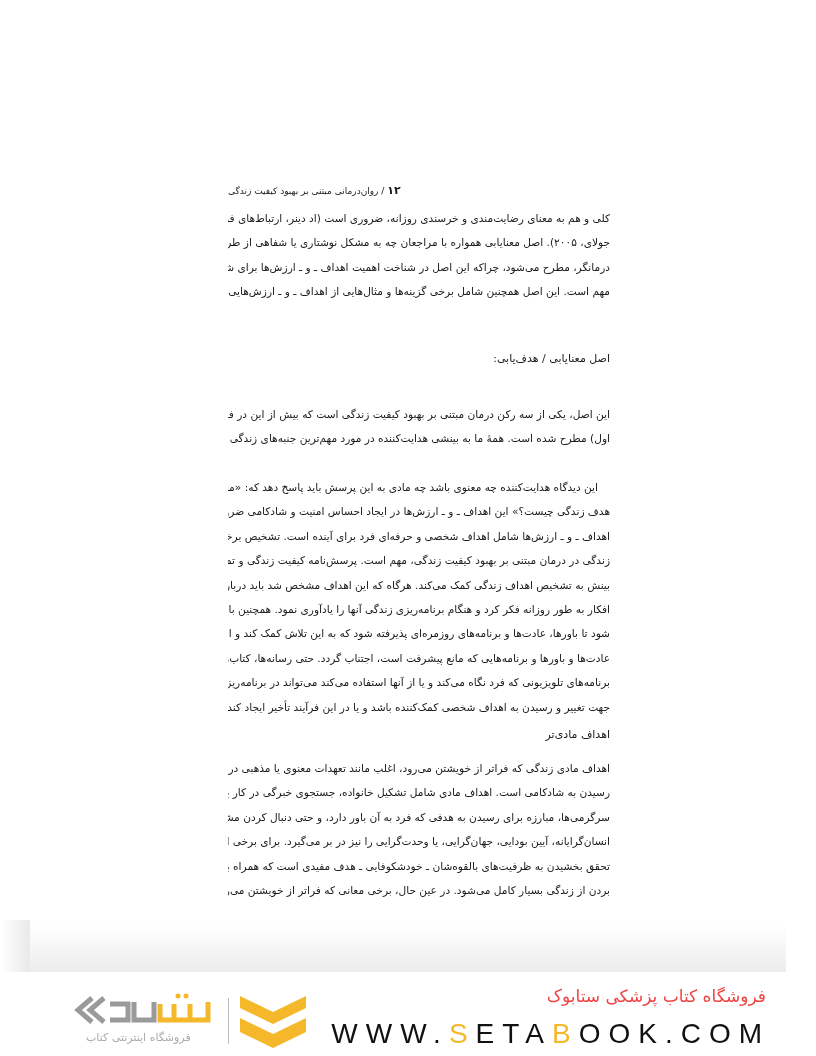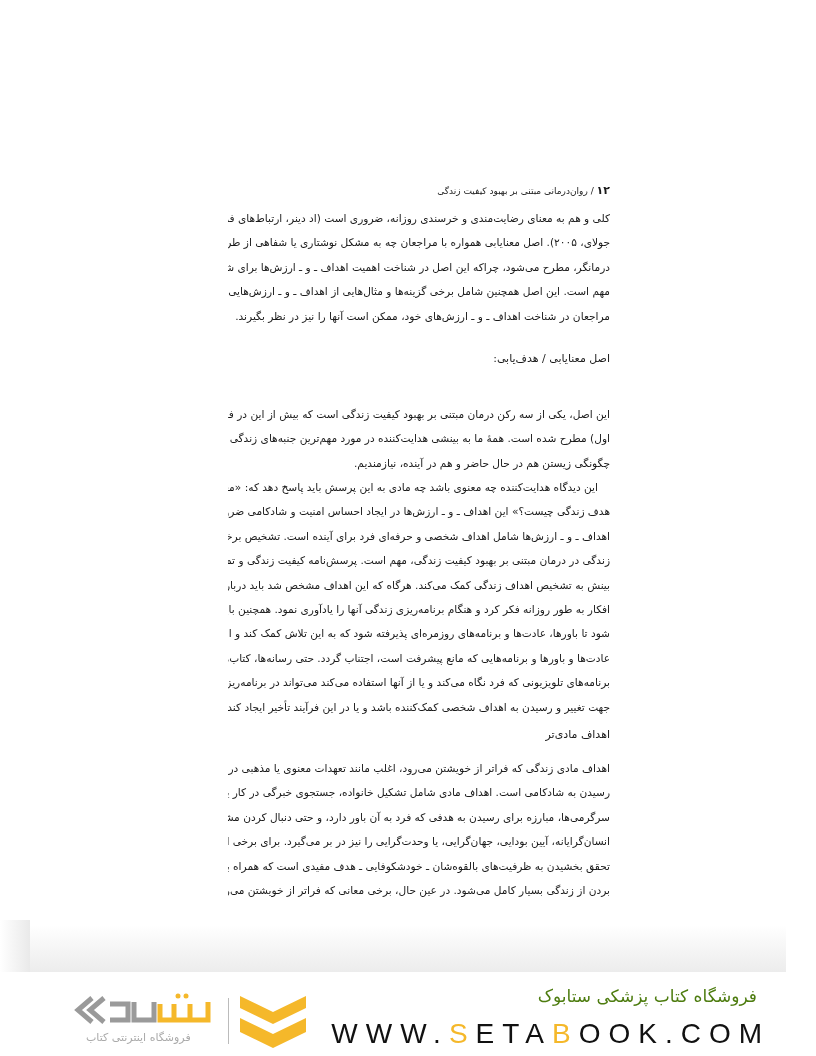--- a/index.html
+++ b/index.html
@@ -10,33 +10,33 @@
     .page {
       position: absolute; left: 30px; top: 0; width: 756px; height: 972px;
       background: linear-gradient(to bottom, #ffffff 0px, #ffffff 925px, #ececec 972px);
     }
     .page-edge-left { position:absolute; left:0; top:920px; width:30px; height:52px; background: linear-gradient(to right, #ffffff, #e9e9e9); }
     .text-block {
       position: absolute; left: 228px; width: 382px; direction: rtl; text-align: justify;
       font-size: 10.6px; line-height: 24.4px;
     }
     .running-head {
-      position: absolute; top: 184px; left: 228px; width: 382px; direction: rtl; text-align: right;
+      position: absolute; top: 184px; left: 228px; width: 382px; direction: rtl; text-align: left;
       font-size: 9px; line-height: 14px;
     }
     .running-head .pno { font-weight: bold; font-size: 11px; }
     .line { display:block; white-space: nowrap; overflow: hidden; text-align: justify; text-align-last: justify; }
     .line.last { text-align-last: right; }
     .indent { padding-right: 12px; }
     .heading { position:absolute; left:228px; width:382px; direction: rtl; text-align:right; font-weight:normal; font-size:11px; line-height:22px; }
     .footer {
       position: absolute; left: 0; top: 972px; width: 816px; height: 84px; background: #ffffff;
     }
     .store-name {
-      position: absolute; right: 59px; top: 986px; direction: rtl; font-size: 17px; color:#4d7c0f;
+      position: absolute; right: 50px; top: 986px; direction: rtl; font-size: 17px; color:#ef4444;
     }
     .store-url {
       position: absolute; right: 46px; top: 1018px; font-size: 28px; letter-spacing: 8px; color:#111;
       font-family: "Liberation Sans", sans-serif;
     }
     .store-url .accent { color: #f5b82a; }
     .logo-chevrons { position:absolute; left: 238px; top: 994px; width: 70px; height: 56px; }
     .logo-divider { position:absolute; left: 228px; top: 998px; width: 1px; height: 46px; background:#bbb; }
     .logo-word { position:absolute; left: 70px; top: 990px; width: 150px; height: 40px; }
     .logo-sub { position:absolute; left: 86px; top: 1031px; direction: rtl; font-size: 11px; color:#aaa; }
@@ -51,31 +51,29 @@
   <span class="pno">۱۲</span>
   <span>/</span>
   <span>روان‌درمانی مبتنی بر بهبود کیفیت زندگی</span>
 </div>
 
 <div class="text-block" style="top:206px;">
   <span class="line">کلی و هم به معنای رضایت‌مندی و خرسندی روزانه، ضروری است (اد دینر، ارتباط‌های فردی، ۲۵</span>
   <span class="line">جولای، ۲۰۰۵). اصل معنایابی همواره با مراجعان چه به مشکل نوشتاری یا شفاهی از طریق</span>
   <span class="line">درمانگر، مطرح می‌شود، چراکه این اصل در شناخت اهمیت اهداف ـ و ـ ارزش‌ها برای شادکامی،</span>
   <span class="line">مهم است. این اصل همچنین شامل برخی گزینه‌ها و مثال‌هایی از اهداف ـ و ـ ارزش‌هایی است که</span>
-  <span class="line last">مراجعان در شناخت اهداف ـ و ـ ارزش‌های خود، ممکن است آنها را نیز در نظر بگیرند.</span>
 </div>
 
 <div class="heading" style="top:348px;">
   <div>اصل معنایابی / هدف‌یابی:</div>
 </div>
 
 <div class="text-block" style="top:402px;">
   <span class="line">این اصل، یکی از سه رکن درمان مبتنی بر بهبود کیفیت زندگی است که بیش از این در فصل هفتم (جلد</span>
   <span class="line">اول) مطرح شده است. همهٔ ما به بینشی هدایت‌کننده در مورد مهم‌ترین جنبه‌های زندگی و</span>
-  <span class="line last">چگونگی زیستن هم در حال حاضر و هم در آینده، نیازمندیم.</span>
 </div>
 
 <div class="text-block" style="top:475px;">
   <span class="line indent">این دیدگاه هدایت‌کننده چه معنوی باشد چه مادی به این پرسش باید پاسخ دهد که: «معنا یا</span>
   <span class="line">هدف زندگی چیست؟» این اهداف ـ و ـ ارزش‌ها در ایجاد احساس امنیت و شادکامی ضروری است.</span>
   <span class="line">اهداف ـ و ـ ارزش‌ها شامل اهداف شخصی و حرفه‌ای فرد برای آینده است. تشخیص برخی از اهداف</span>
   <span class="line">زندگی در درمان مبتنی بر بهبود کیفیت زندگی، مهم است. پرسش‌نامه کیفیت زندگی و تمرین کسب</span>
   <span class="line">بینش به تشخیص اهداف زندگی کمک می‌کند. هرگاه که این اهداف مشخص شد باید دربارهٔ این</span>
   <span class="line">افکار به طور روزانه فکر کرد و هنگام برنامه‌ریزی زندگی آنها را یادآوری نمود. همچنین باید سعی</span>
   <span class="line">شود تا باورها، عادت‌ها و برنامه‌های روزمره‌ای پذیرفته شود که به این تلاش کمک کند و از تأثیر،</span>

